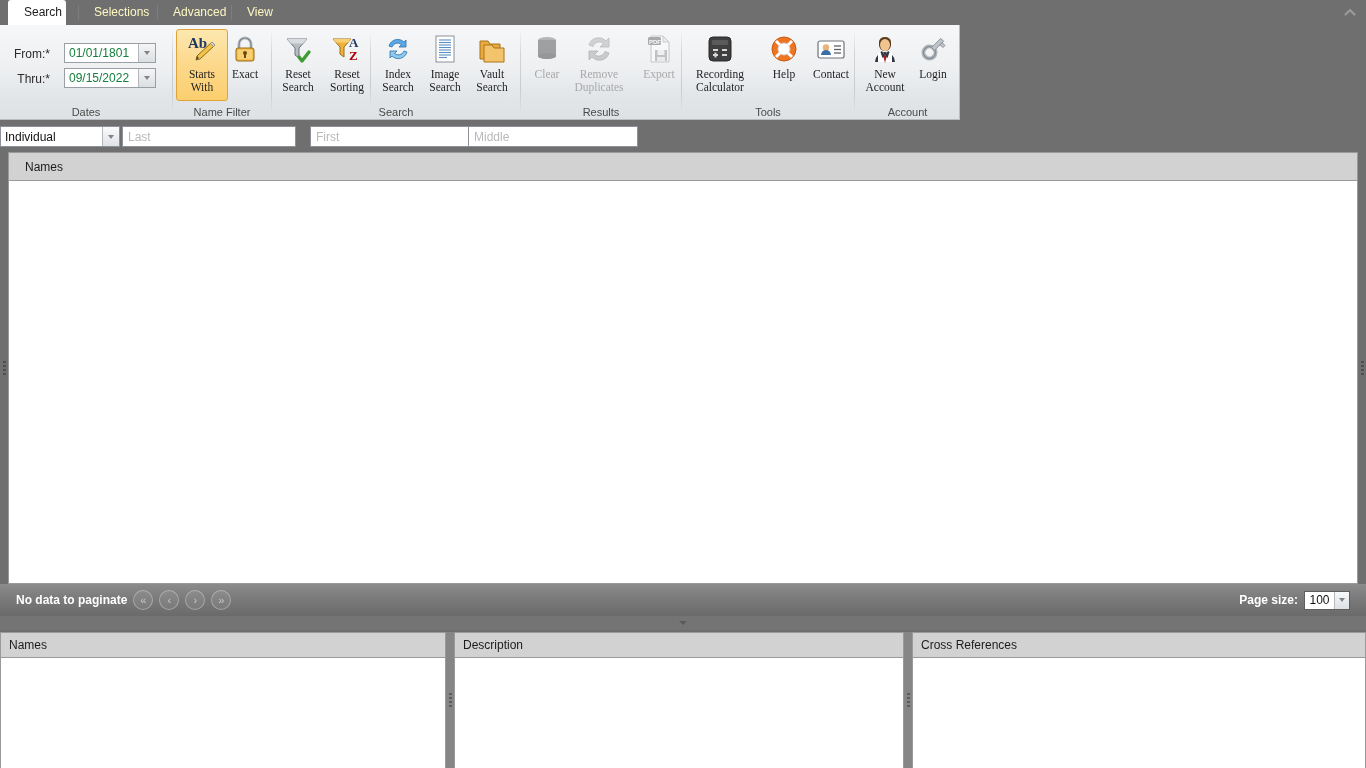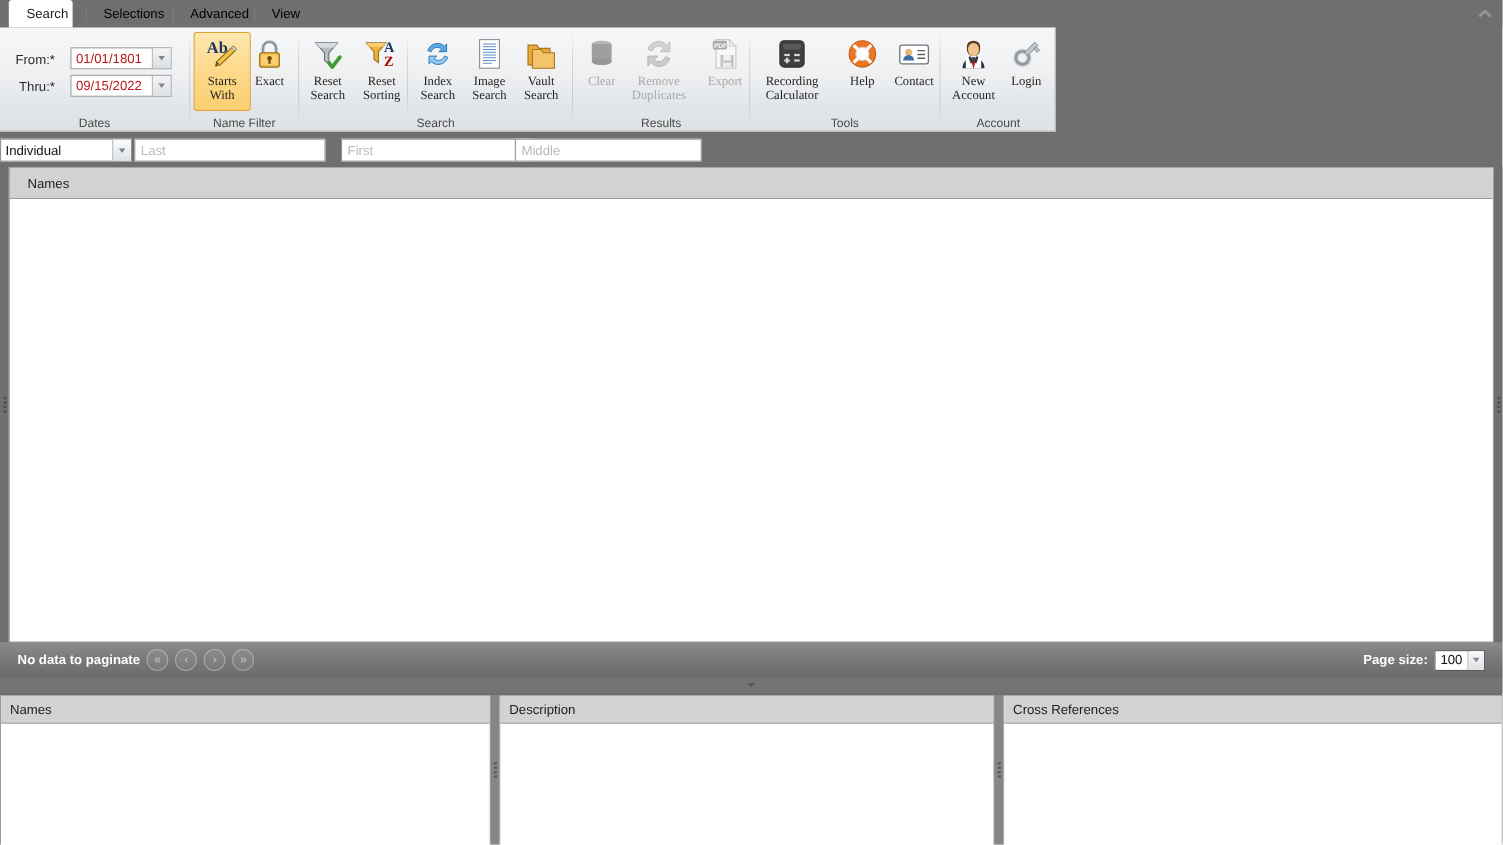--- a/index.html
+++ b/index.html
@@ -18,21 +18,21 @@
   .tabstrip {
     position: absolute; left: 0; top: 0; width: 1366px; height: 25px;
     background: #6f6f6f;
   }
   .tab {
     position: absolute; top: 0; height: 25px;
     line-height: 25px; padding: 0 16px;
     color: #4a4a4a; font-size: 12px; cursor: default;
     text-align: center;
   }
-  .tab.inactive { color: #000000; }
+  .tab.inactive { color: #fef9c3; }
   .tab.active {
     background: #ffffff; color: #1c1c1c;
     border-top-left-radius: 3px; border-top-right-radius: 3px;
   }
   .tabsep {
     position: absolute; top: 5px; height: 15px; width: 1px;
     background: rgba(255,255,255,0.10);
   }
   .ribbon-collapse {
     position: absolute; right: 8px; top: 4px; width: 16px; height: 16px;
@@ -61,21 +61,21 @@
     position: absolute; font-size: 12px; color: #2b2b2b; text-align: right;
     width: 46px;
   }
   .dfield {
     position: absolute; width: 92px; height: 20px;
     border: 1px solid #9a9fa5; background: #ffffff;
     display: flex; align-items: stretch;
   }
   .dfield input {
     flex: 1; border: 0; outline: none; background: transparent;
-    font-family: "Liberation Sans", sans-serif; font-size: 12px; color: #b91c1c;
+    font-family: "Liberation Sans", sans-serif; font-size: 12px; color: #15803d;
     padding: 0 4px; width: 100%;
   }
   .dfield .dbtn {
     width: 17px;
     background: linear-gradient(to bottom, #f4f5f6, #dcdfe2);
     border-left: 1px solid #b3b7bb;
     display: flex; align-items: center; justify-content: center;
     cursor: pointer;
   }
   .caret-dn {

